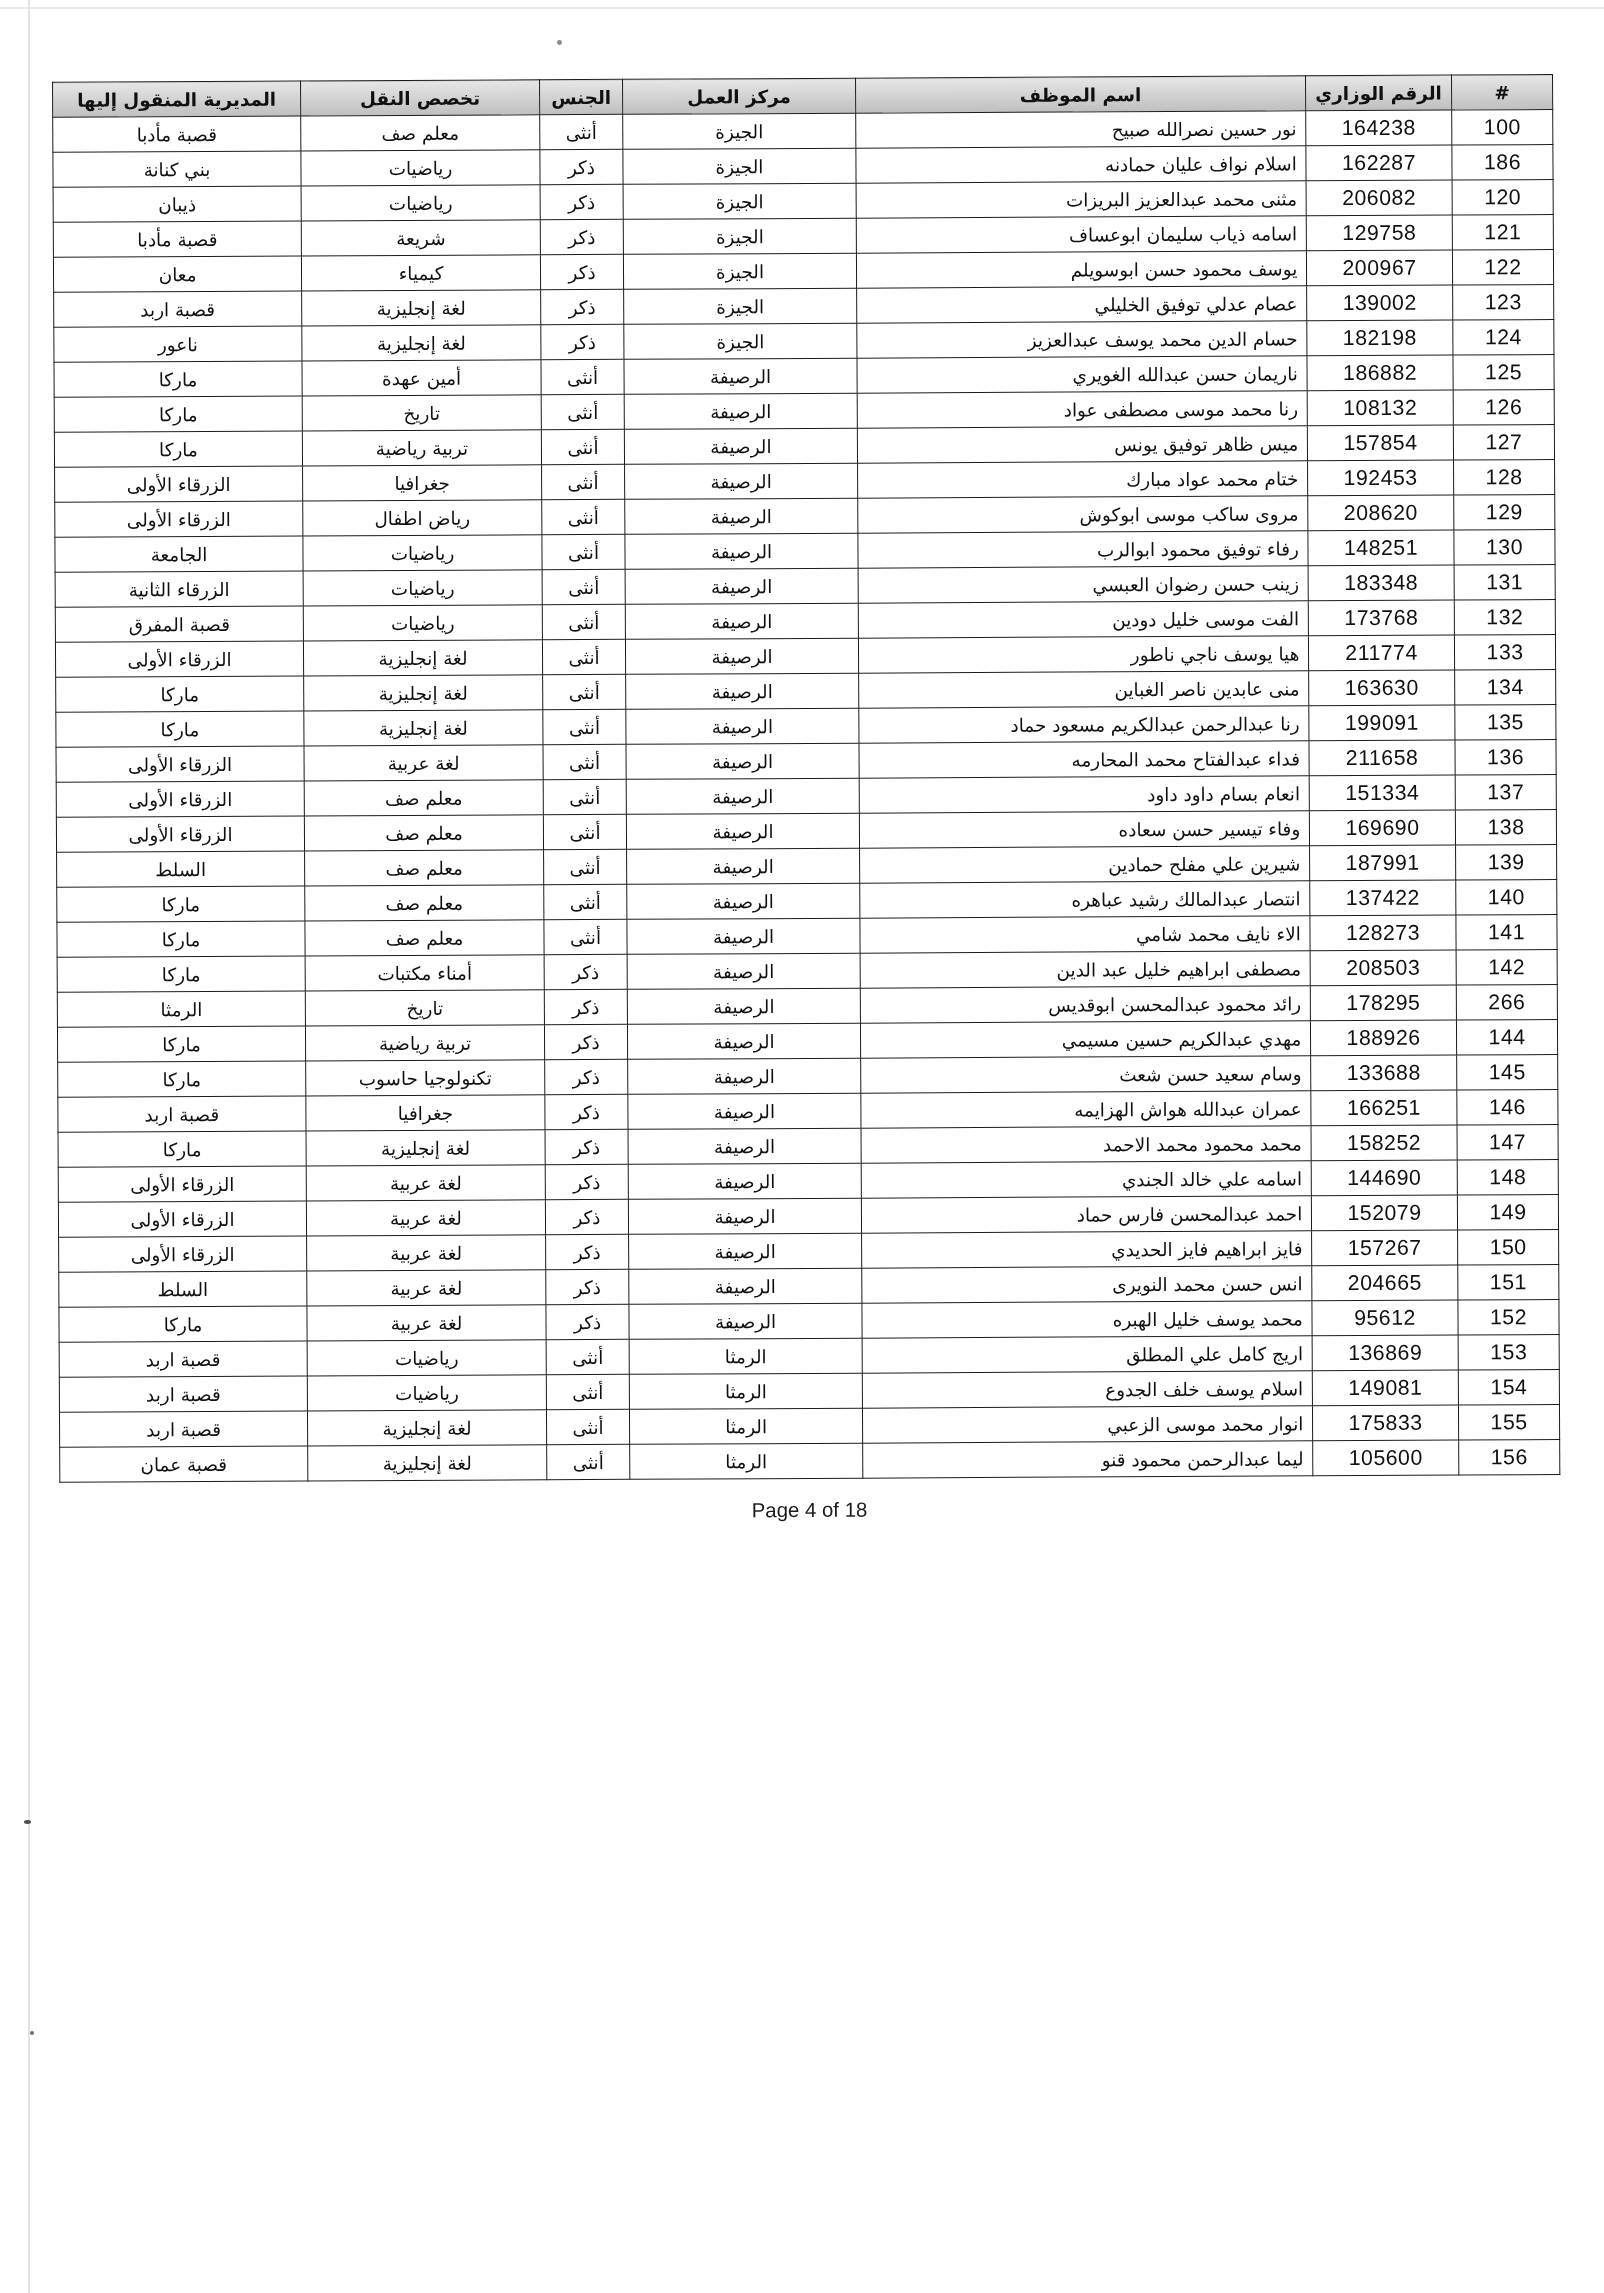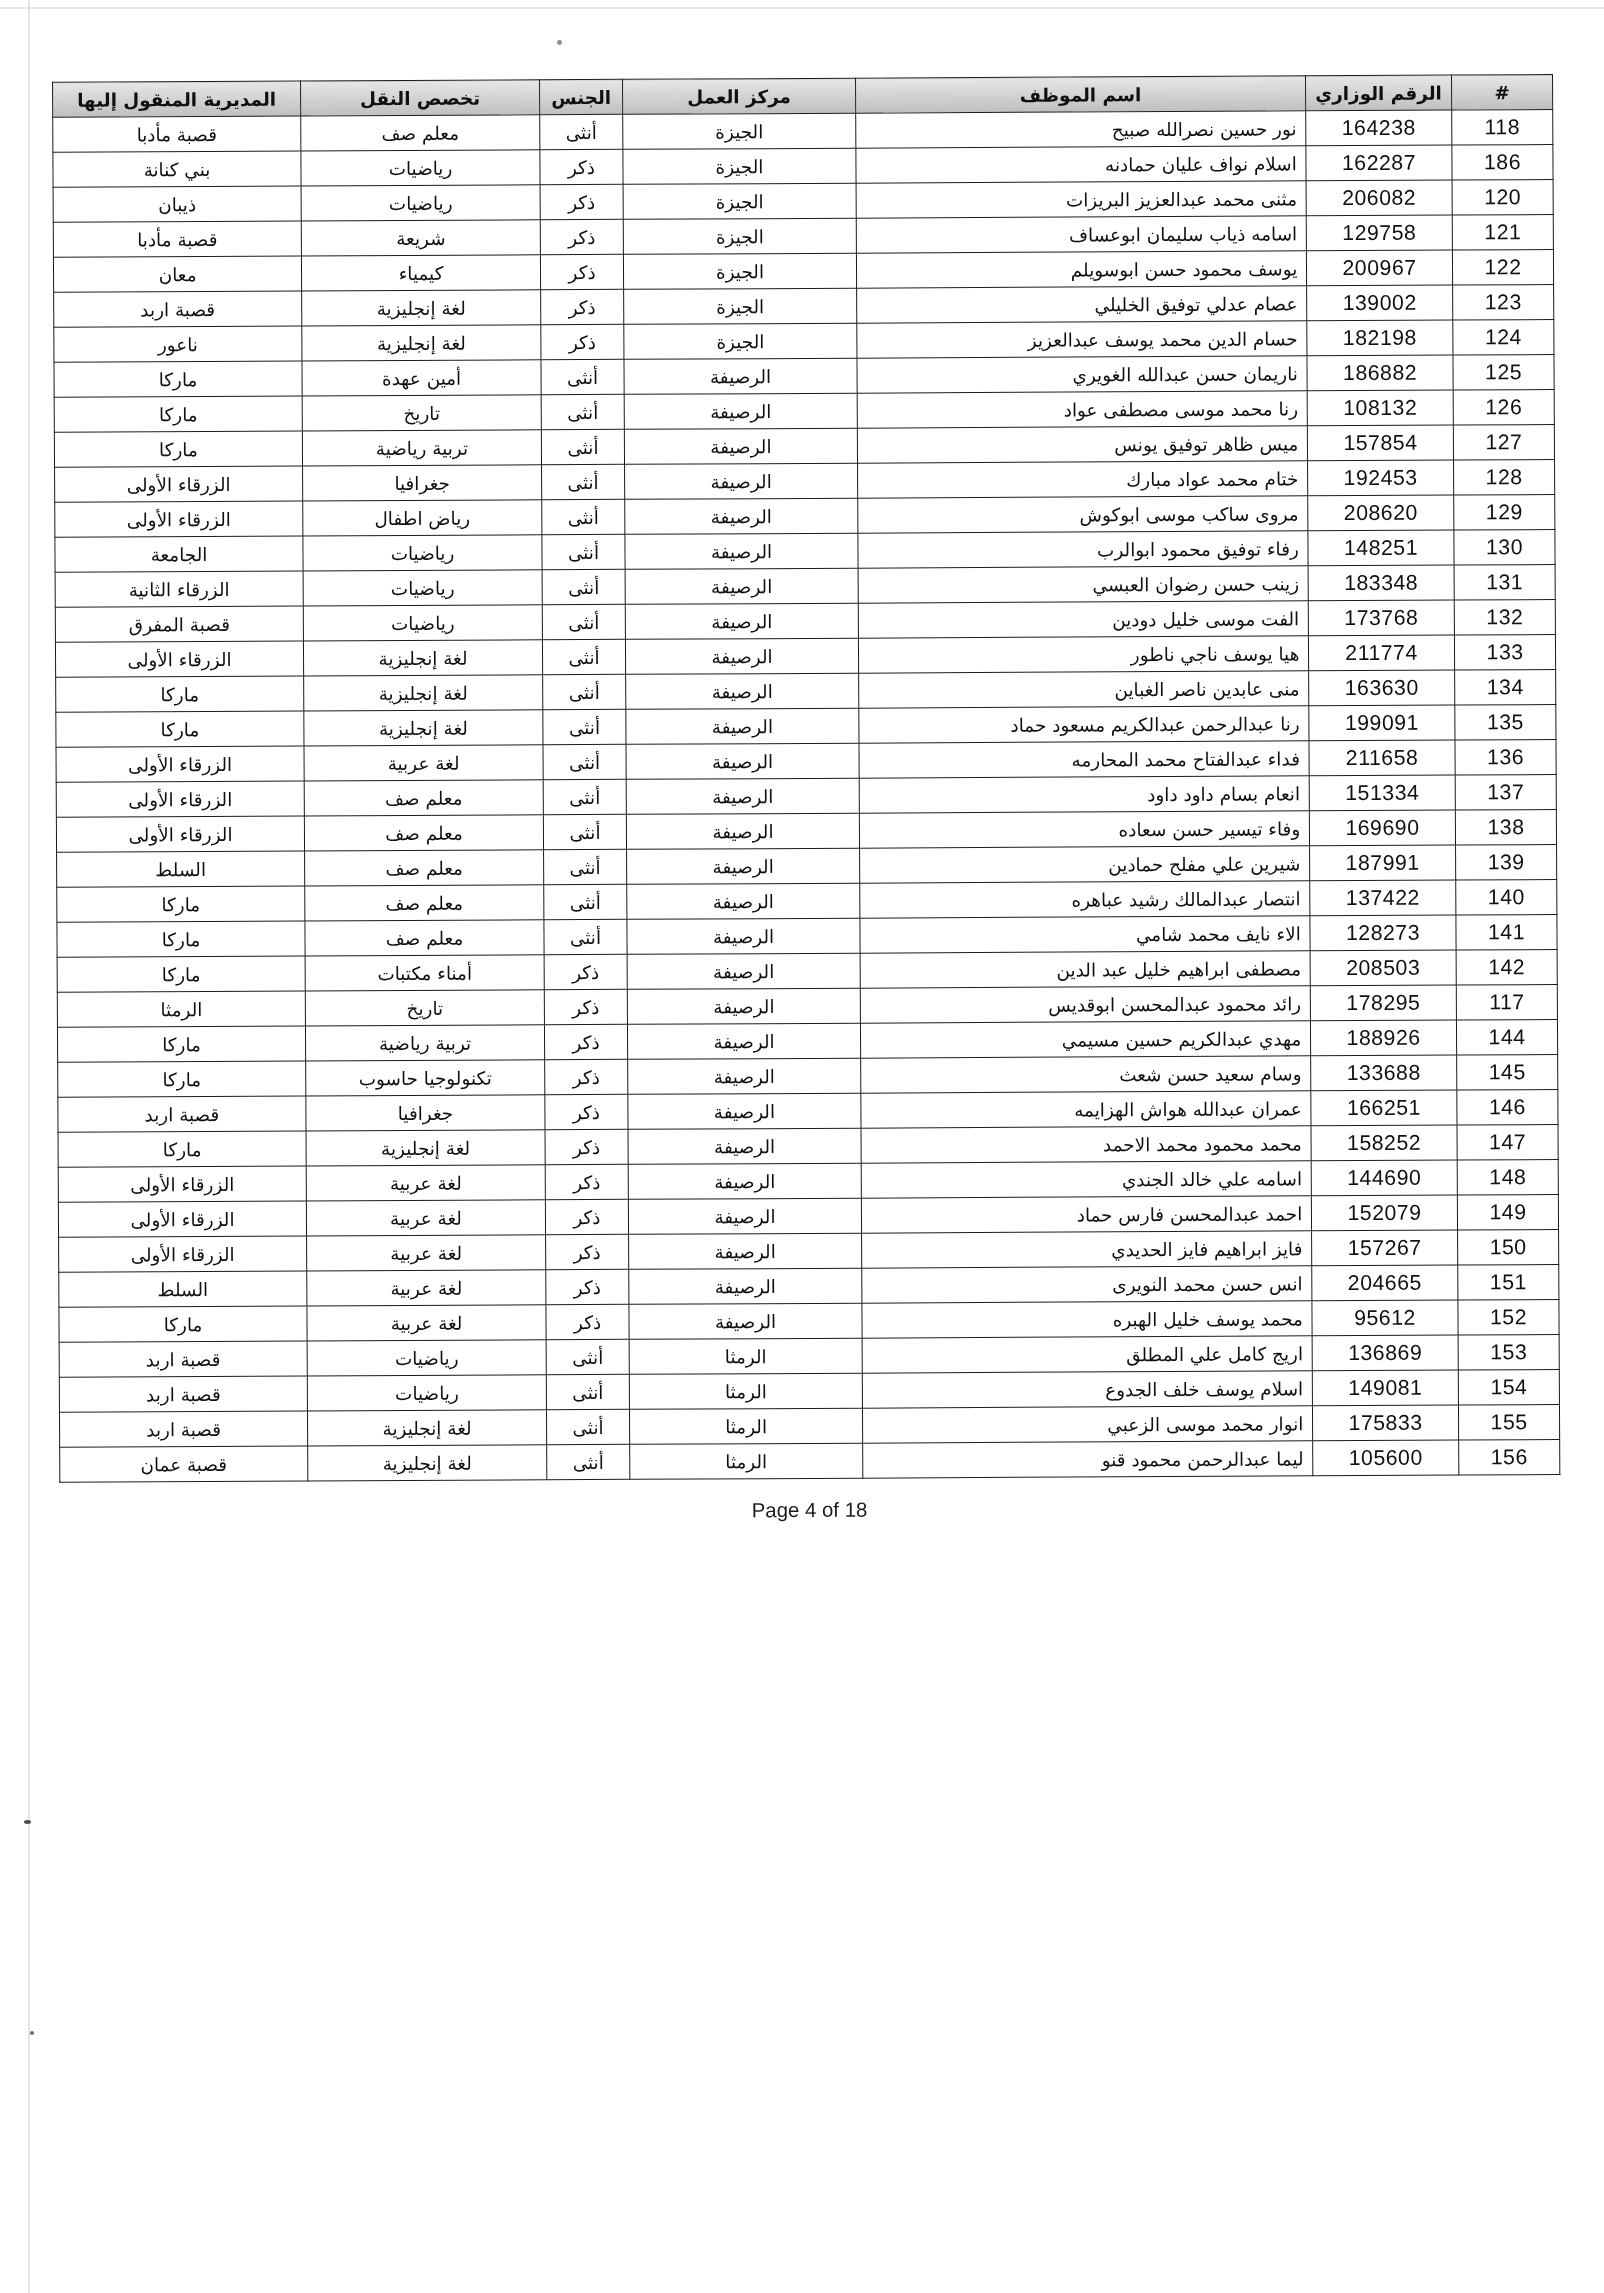--- a/index.html
+++ b/index.html
@@ -96,21 +96,21 @@
           <th>الرقم الوزاري</th>
           <th>اسم الموظف</th>
           <th>مركز العمل</th>
           <th>الجنس</th>
           <th>تخصص النقل</th>
           <th>المديرية المنقول إليها</th>
         </tr>
       </thead>
       <tbody>
           <tr>
-            <td class="col-num">118</td>
+            <td class="col-num">100</td>
             <td class="col-mid">164238</td>
             <td class="col-name">نور حسين نصرالله صبيح</td>
             <td class="col-center">الجيزة</td>
             <td class="col-gender">أنثى</td>
             <td class="col-spec">معلم صف</td>
             <td class="col-dir">قصبة مأدبا</td>
           </tr>
           <tr>
             <td class="col-num">186</td>
             <td class="col-mid">162287</td>
@@ -321,21 +321,21 @@
           <tr>
             <td class="col-num">142</td>
             <td class="col-mid">208503</td>
             <td class="col-name">مصطفى ابراهيم خليل عبد الدين</td>
             <td class="col-center">الرصيفة</td>
             <td class="col-gender">ذكر</td>
             <td class="col-spec">أمناء مكتبات</td>
             <td class="col-dir">ماركا</td>
           </tr>
           <tr>
-            <td class="col-num">117</td>
+            <td class="col-num">266</td>
             <td class="col-mid">178295</td>
             <td class="col-name">رائد محمود عبدالمحسن ابوقديس</td>
             <td class="col-center">الرصيفة</td>
             <td class="col-gender">ذكر</td>
             <td class="col-spec">تاريخ</td>
             <td class="col-dir">الرمثا</td>
           </tr>
           <tr>
             <td class="col-num">144</td>
             <td class="col-mid">188926</td>

